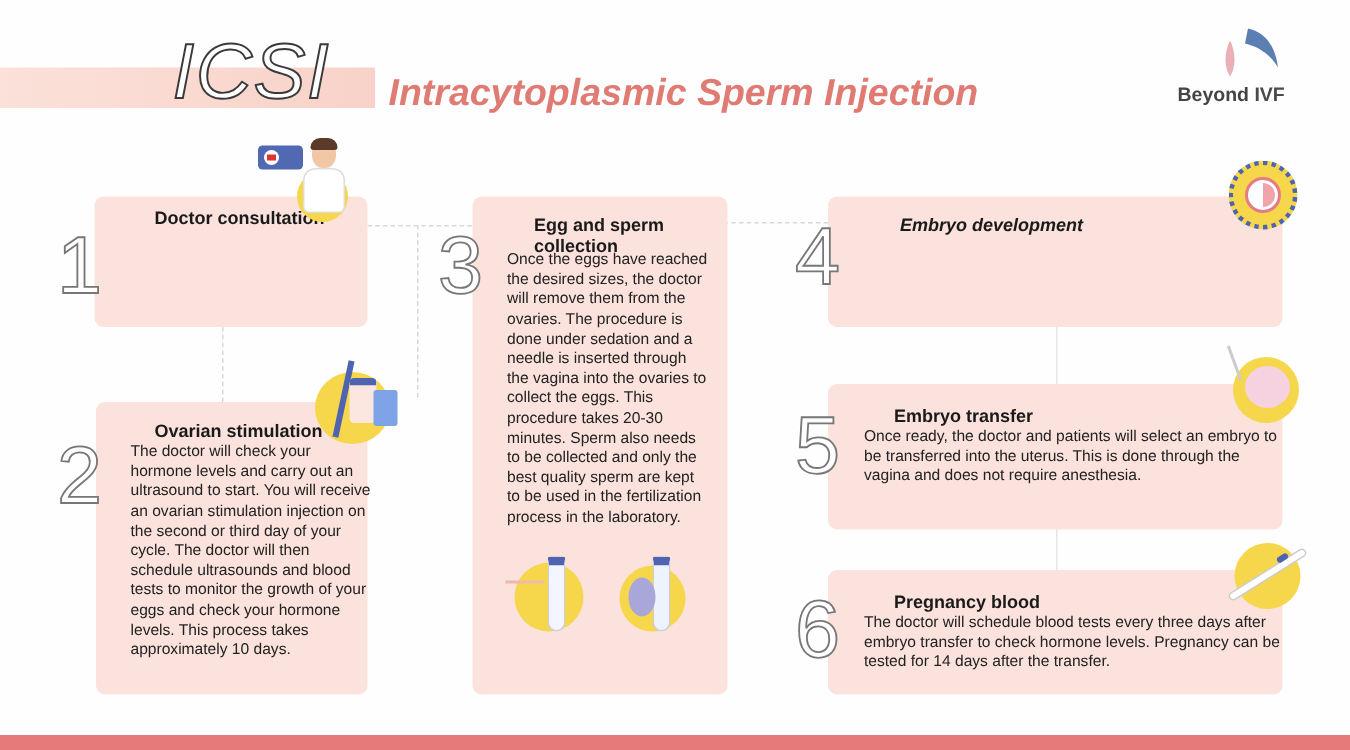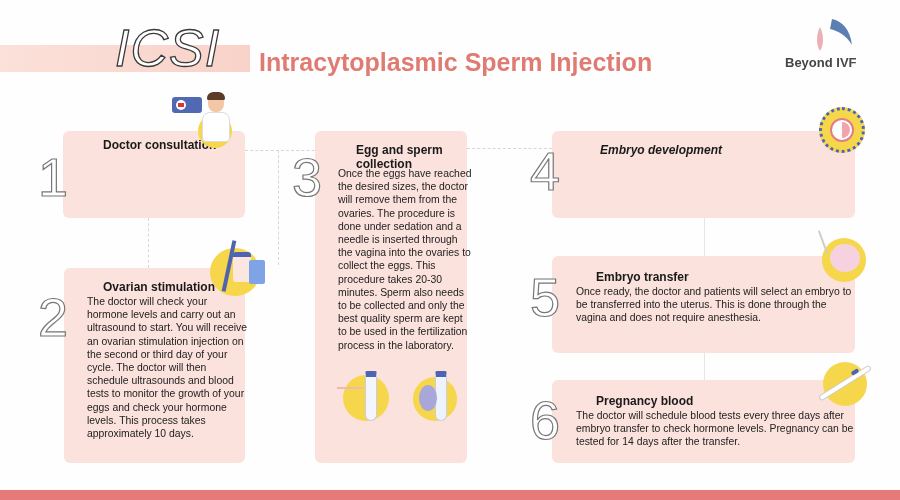--- a/index.html
+++ b/index.html
@@ -5,21 +5,21 @@
   * { box-sizing: border-box; margin: 0; padding: 0; }
   html, body { width: 900px; height: 500px; overflow: hidden; background: #fefefe; }
   body { position: relative; font-family: "Liberation Sans", sans-serif; color: #1c1c1c; }
 
   .title-band { position: absolute; left: 0; top: 45px; width: 250px; height: 27px;
     background: linear-gradient(to right, #fbe1da 0%, #f8d2c8 100%); }
   .title-icsi { position: absolute; left: 115px; top: 22px; font-size: 52px; font-style: italic;
     font-weight: 400; color: #fefefe; -webkit-text-stroke: 1.3px #3a3a3a; letter-spacing: 1px;
     font-family: "Liberation Sans", sans-serif; line-height: 52px; }
   .title-sub { position: absolute; left: 259px; top: 47px; font-size: 25px; font-weight: 700;
-    color: #e07b73; line-height: 30px; }
+    font-style: italic; color: #e07b73; line-height: 30px; }
 
   .logo { position: absolute; left: 780px; top: 15px; width: 100px; height: 60px; }
   .logo-text { position: absolute; left: 785px; top: 55px; font-size: 13px; font-weight: 700; color: #444; }
   .logo-text .ivf { color: #4a4a4a; }
 
   .connector { position: absolute; border: 0 dashed #d7d7d7; }
   .card { position: absolute; background: #fbe2dc; border-radius: 6px; }
   .card h3 { position: absolute; font-size: 12px; font-weight: 700; color: #1a1a1a; padding-left: 28px; }
   .card p { position: absolute; font-size: 10.4px; line-height: 13.2px; color: #222; }
 
@@ -68,21 +68,21 @@
   <p style="left:23px;top:27px;width:160px;">The doctor will check your hormone levels and carry out an ultrasound to start. You will receive an ovarian stimulation injection on the second or third day of your cycle. The doctor will then schedule ultrasounds and blood tests to monitor the growth of your eggs and check your hormone levels. This process takes approximately 10 days.</p>
 </div>
 <div class="num" style="left:38px;top:290px;">2</div>
 <div style="position:absolute;left:205px;top:240px;width:65px;height:55px;">
   <div class="bubble" style="left:5px;top:8px;width:50px;height:48px;"></div>
   <div style="position:absolute;left:22px;top:0;width:4px;height:52px;background:#4f64b0;transform:rotate(12deg);"></div>
   <div style="position:absolute;left:28px;top:12px;width:18px;height:30px;background:#fbe6e0;border-radius:3px;border-top:5px solid #4f64b0;"></div>
   <div style="position:absolute;left:44px;top:20px;width:16px;height:24px;background:#7ea3e6;border-radius:2px;"></div>
 </div>
 
-<div class="card" style="left:315px;top:131px;width:152px;height:332px;">
+<div class="card" style="left:315px;top:131px;width:170px;height:332px;">
   <h3 style="left:13px;top:12px;">Egg and sperm collection</h3>
   <p style="left:23px;top:36px;width:135px;">Once the eggs have reached the desired sizes, the doctor will remove them from the ovaries. The procedure is done under sedation and a needle is inserted through the vagina into the ovaries to collect the eggs. This procedure takes 20-30 minutes. Sperm also needs to be collected and only the best quality sperm are kept to be used in the fertilization process in the laboratory.</p>
   <div style="position:absolute;left:20px;top:236px;width:60px;height:60px;">
     <div class="bubble" style="left:8px;top:8px;width:46px;height:46px;"></div>
     <div style="position:absolute;left:30px;top:4px;width:12px;height:50px;background:#f3f6ff;border:1px solid #ccd;border-top:6px solid #4f64b0;border-radius:2px 2px 6px 6px;"></div>
     <div style="position:absolute;left:2px;top:20px;width:26px;height:2px;background:#f0b8ae;"></div>
   </div>
   <div style="position:absolute;left:92px;top:236px;width:60px;height:60px;">
     <div class="bubble" style="left:6px;top:10px;width:44px;height:44px;"></div>
     <div style="position:absolute;left:28px;top:4px;width:12px;height:50px;background:#eef4ff;border:1px solid #ccd;border-top:6px solid #4f64b0;border-radius:2px 2px 6px 6px;"></div>

